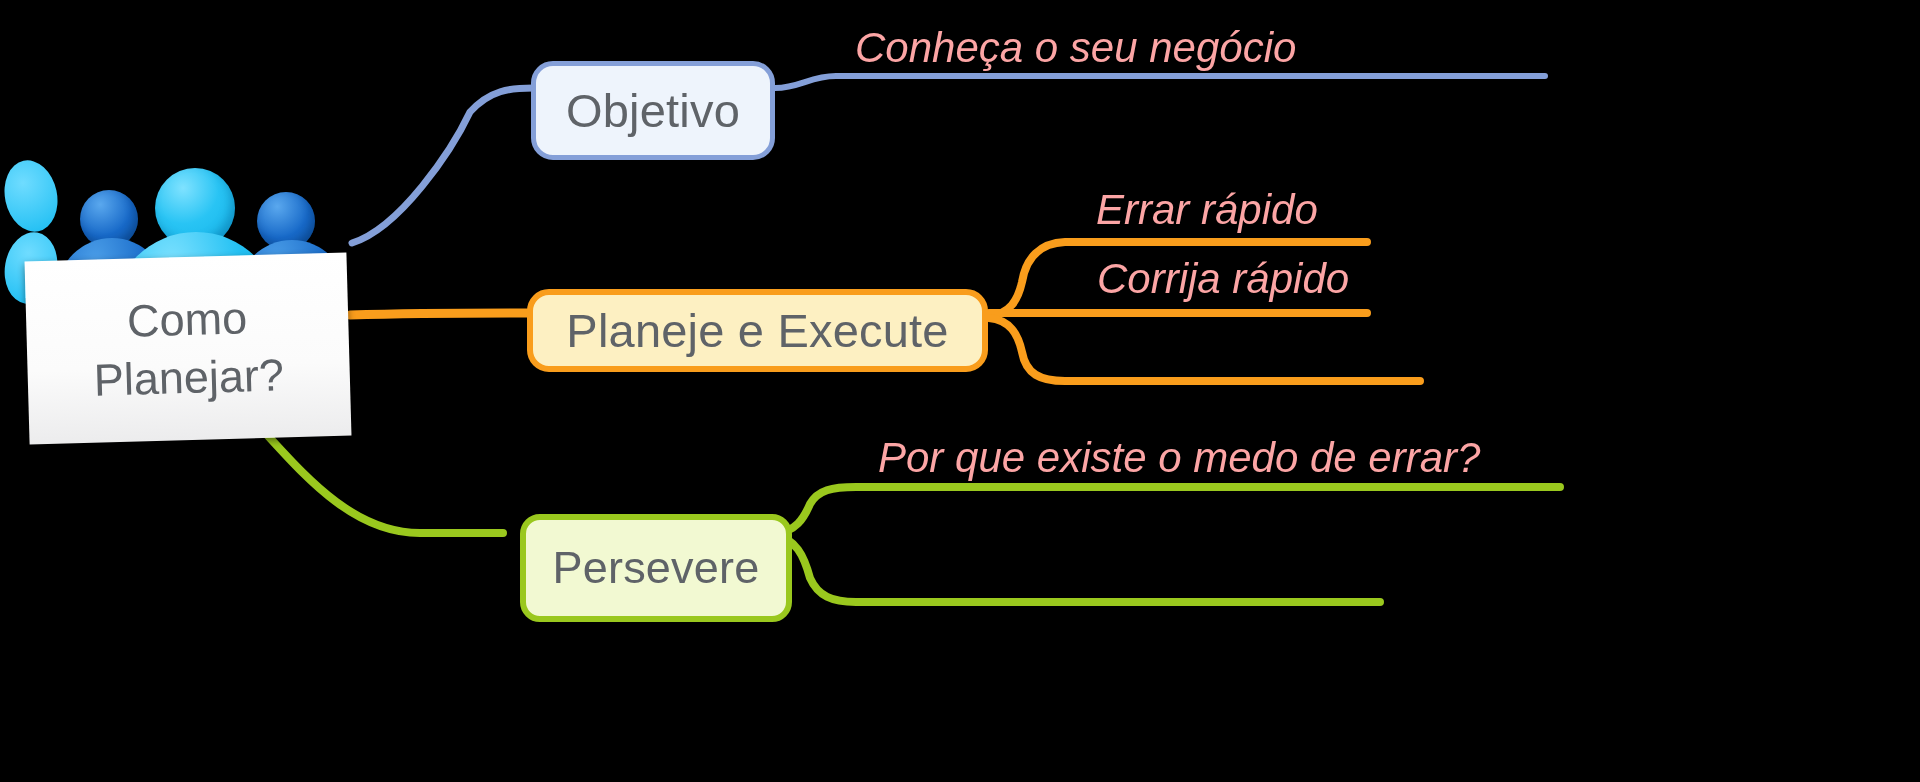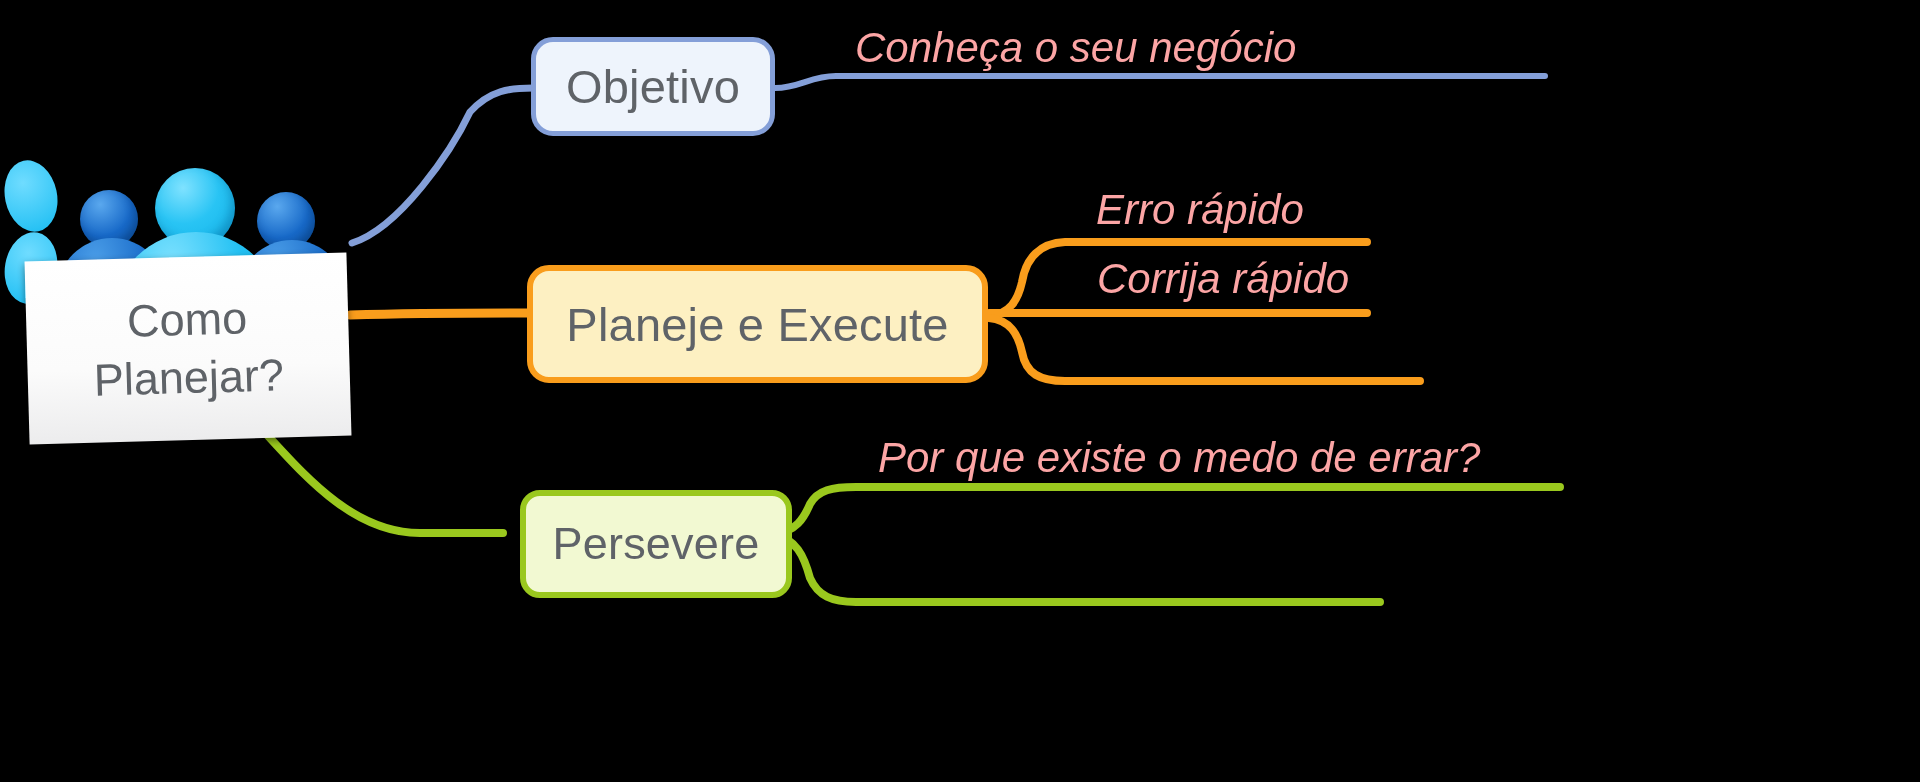--- a/index.html
+++ b/index.html
@@ -2,26 +2,26 @@
 <html><head>
 <meta charset="utf-8">
 <style>
   html,body{margin:0;padding:0;background:#000;}
   body{width:1920px;height:782px;position:relative;overflow:hidden;
        font-family:"Liberation Sans","DejaVu Sans",sans-serif;}
   #canvas{position:absolute;inset:0;width:1920px;height:782px;}
   svg.lines{position:absolute;left:0;top:0;width:1920px;height:782px;pointer-events:none;}
 
   .node{position:absolute;box-sizing:border-box;display:flex;align-items:center;
-        justify-content:center;border-radius:18px;white-space:nowrap;color:#5f6368;}
+        justify-content:center;border-radius:18px;white-space:nowrap;color:#5f6368;margin-top:24px;}
   .node-label{color:#5f6368;letter-spacing:.2px;}
 
   #node-objetivo{left:531px;top:37px;width:244px;height:99px;
      background:#eef4fc;border:5px solid #849fd8;border-radius:22px;font-size:47px;}
-  #node-planeje{left:527px;top:265px;width:461px;height:118px;
+  #node-planeje{left:527px;top:265px;width:461px;height:83px;
      background:#fdf0c2;border:6px solid #f99d1c;border-radius:22px;font-size:47px;}
   #node-persevere{left:520px;top:490px;width:272px;height:108px;
      background:#f2f9d2;border:6px solid #9ac81e;border-radius:20px;font-size:45px;}
 
   .leaf{position:absolute;color:#fca5a5;font-size:42px;white-space:nowrap;font-style:italic;}
 
   #leaf-conheca{left:855px;top:24px;}
   #leaf-erro{left:1096px;top:186px;}
   #leaf-corrija{left:1097px;top:255px;}
   #leaf-teste{left:1096px;top:320px;}
@@ -102,18 +102,18 @@
   <div class="node" id="node-planeje">
     <span class="node-label">Planeje e Execute</span>
   </div>
 
   <div class="node" id="node-persevere">
     <span class="node-label">Persevere</span>
   </div>
 
   <div class="leaf" id="leaf-conheca">Conheça o seu negócio</div>
 
-  <div class="leaf" id="leaf-erro">Erro rápido</div>
+  <div class="leaf" id="leaf-erro">Errar rápido</div>
   <div class="leaf" id="leaf-corrija">Corrija rápido</div>
 
   <div class="leaf" id="leaf-porque">Por que existe o medo de errar?</div>
 
 </div>
 
 </body></html>

